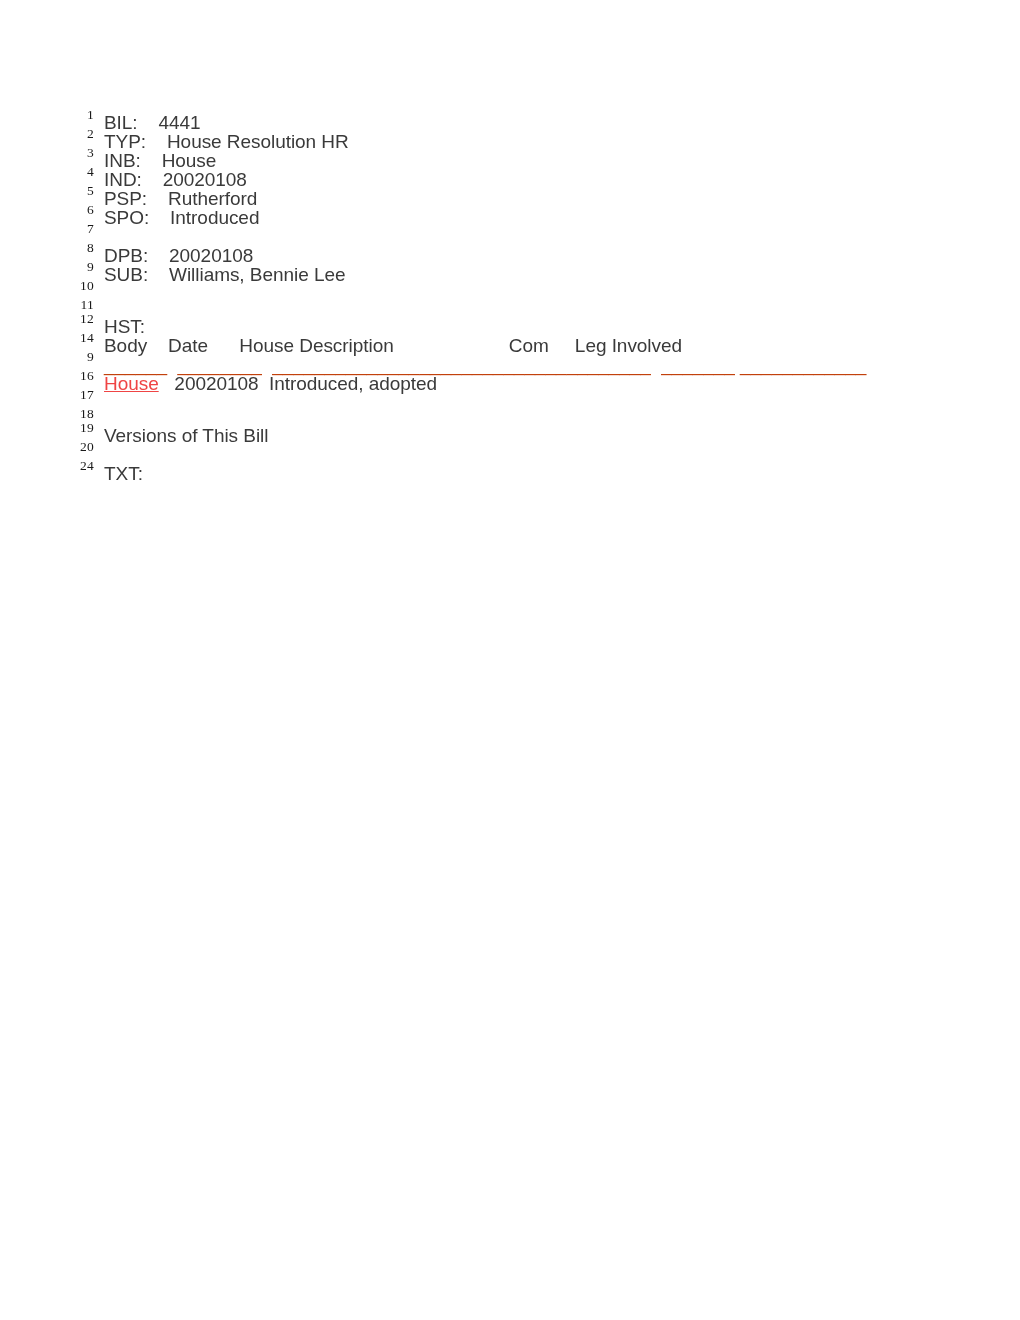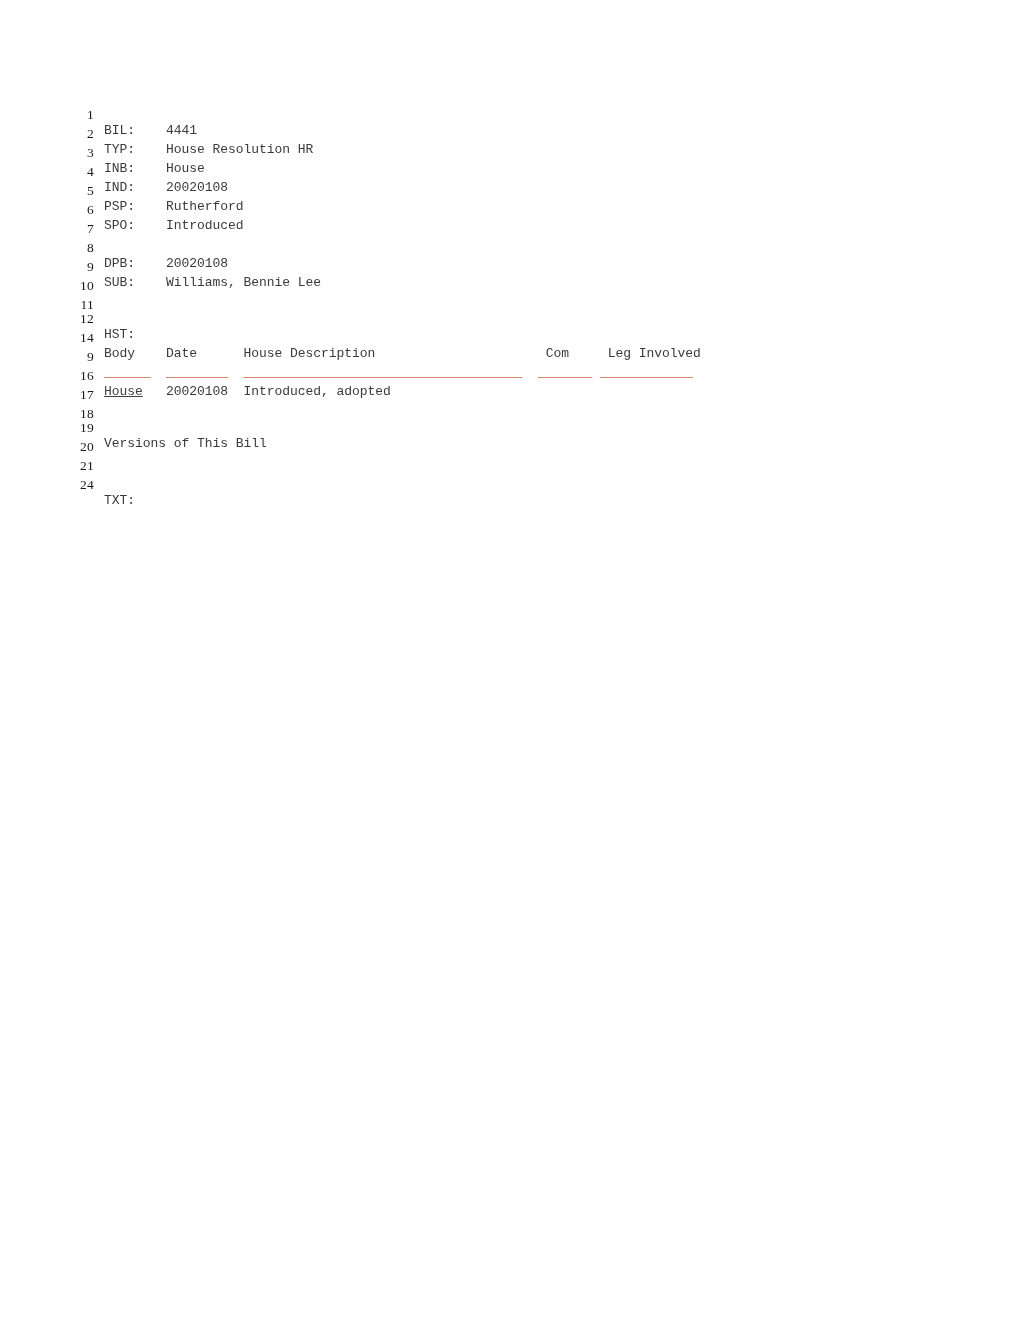--- a/index.html
+++ b/index.html
@@ -54,31 +54,31 @@
     font-family: "Liberation Serif", "DejaVu Serif", serif;
     font-size: 13.5px;
     line-height: 19px;
     color: #1a1a1a;
     letter-spacing: 0.2px;
   }
 
   .line-text {
     position: absolute;
     left: 104px;
-    top: 16px;
-    font-family: Liberation Mono, monospace;
-    font-size: 13px;
+    top: 8px;
+    font-family: Liberation Sans, sans-serif;
+    font-size: 19px;
     line-height: 19px;
     color: #3a3a3a;
     letter-spacing: -0.05px;
     white-space: pre;
   }
 
   .line-text .lnk {
-    color: #404040;
+    color: #ef4444;
     text-decoration: underline;
   }
 
   .rule-text {
     color: #c2410c;
   }
 </style>
 </head>
 <body>
 
@@ -174,24 +174,20 @@
     <div class="doc-line">
       <span class="line-no">19</span>
       <span class="line-text">Versions of This Bill</span>
     </div>
 
     <div class="doc-line">
       <span class="line-no">20</span>
       <span class="line-text"></span>
     </div>
 
-    <div class="doc-line">
-      <span class="line-no">21</span>
-      <span class="line-text"></span>
-    </div>
 
 
 
     <div class="doc-line">
       <span class="line-no">24</span>
       <span class="line-text">TXT:</span>
     </div>
 
   </div>
 </div>

